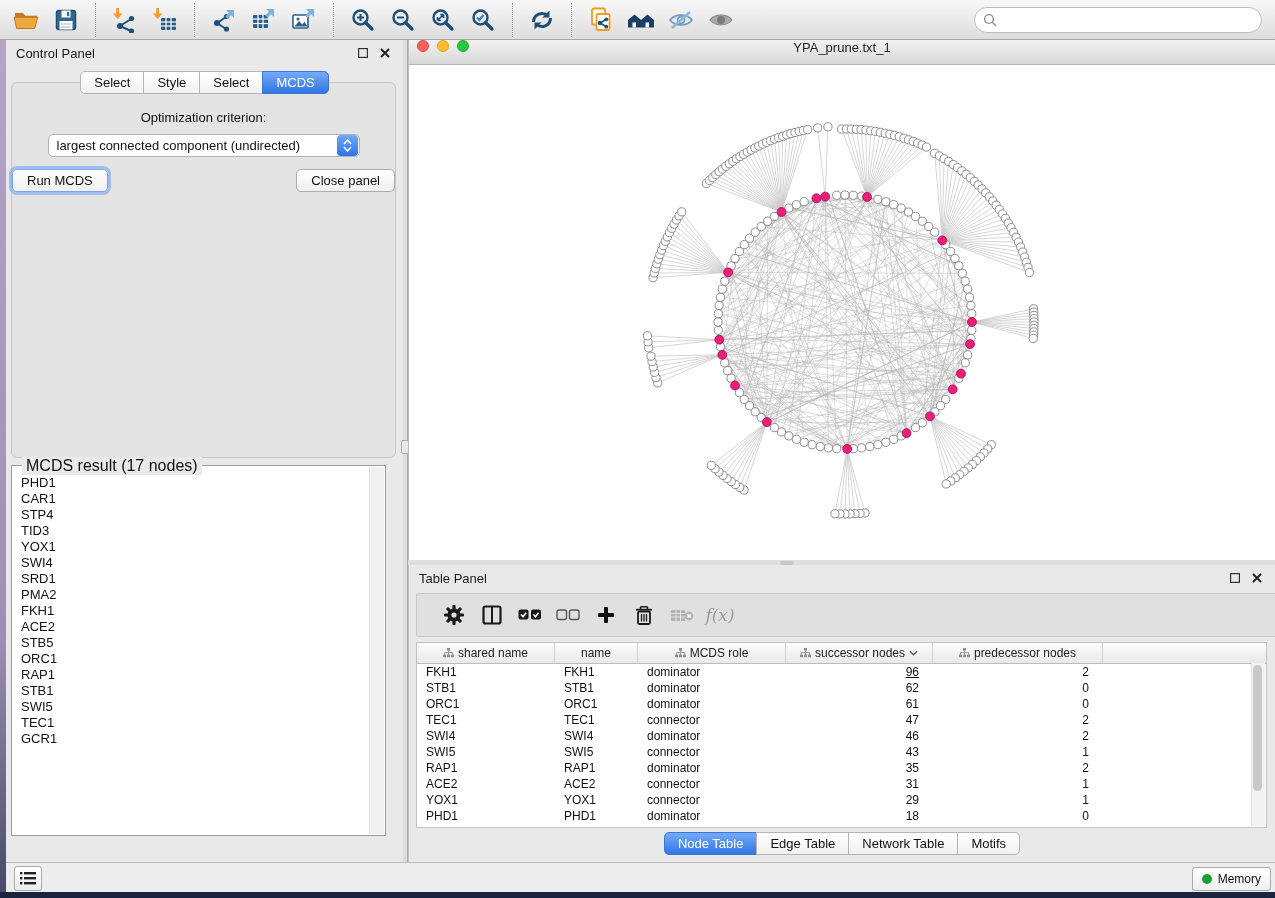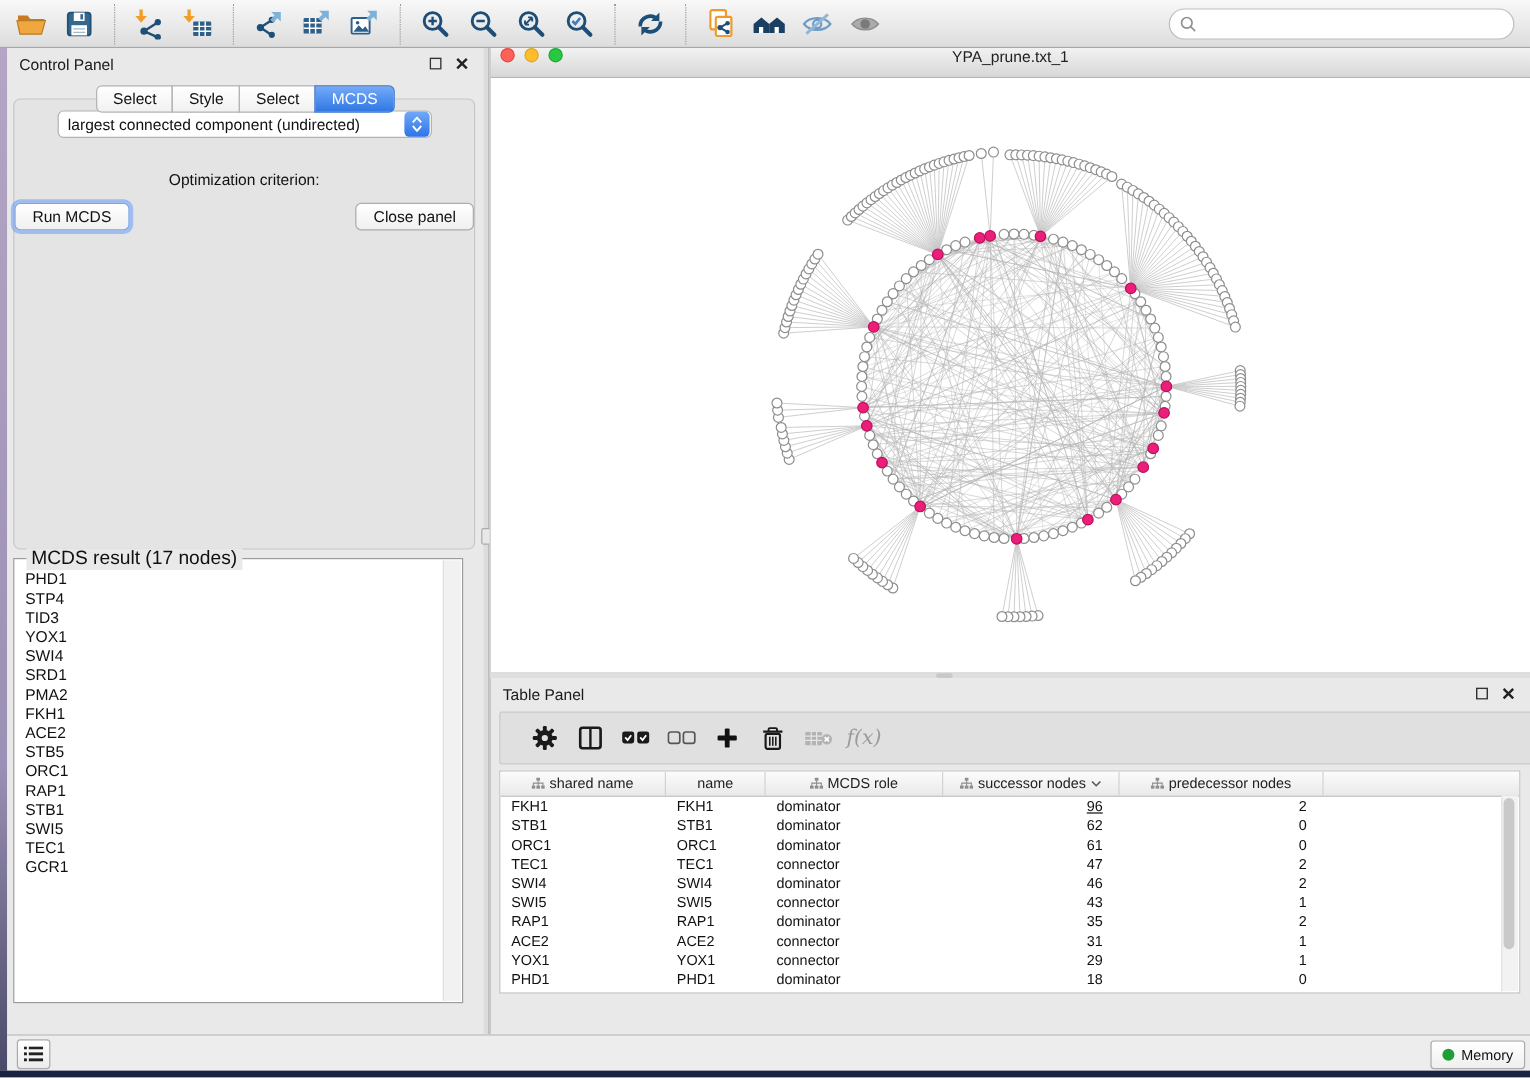--- a/index.html
+++ b/index.html
@@ -249,41 +249,42 @@
         </svg>
       </span>
   </div>
   <div id="cp-tabs">
       <div class="seg">Select</div>
       <div class="seg">Style</div>
       <div class="seg">Select</div>
       <div class="seg sel">MCDS</div>
     </div>
   <div id="cp-inner">
+    <div id="opt-label">Optimization criterion:</div>
     <div id="opt-select">
       <span class="sel-text">largest connected component (undirected)</span>
       <span class="stepper">
         <svg width="9" height="6" viewBox="0 0 9 6">
             <path d="M1 5 L4.5 1 L8 5" fill="none" stroke="#fff" stroke-width="1.6"></path>
           </svg>
         <svg width="9" height="6" viewBox="0 0 9 6">
             <path d="M1 1 L4.5 5 L8 1" fill="none" stroke="#fff" stroke-width="1.6"></path>
           </svg>
       </span>
     </div>
-    <div id="opt-label">Optimization criterion:</div>
     <div id="cp-buttons">
       <button class="mac-btn focused">Run MCDS</button>
       <button class="mac-btn">Close panel</button>
     </div>
   </div>
   <div id="mcds-box">
     <div id="mcds-legend">MCDS result (17 nodes)</div>
     <div id="mcds-list">
         <div class="mcds-item">PHD1</div>
+        <div class="mcds-item">CAR1</div>
         <div class="mcds-item">STP4</div>
         <div class="mcds-item">TID3</div>
         <div class="mcds-item">YOX1</div>
         <div class="mcds-item">SWI4</div>
         <div class="mcds-item">SRD1</div>
         <div class="mcds-item">PMA2</div>
         <div class="mcds-item">FKH1</div>
         <div class="mcds-item">ACE2</div>
         <div class="mcds-item">STB5</div>
         <div class="mcds-item">ORC1</div>
@@ -1232,20 +1233,26 @@
           <div class="nt-cell" style="width: 83px;">PHD1</div>
           <div class="nt-cell" style="width: 148px;">dominator</div>
           <div class="nt-cell num" style="width: 147px;">18</div>
           <div class="nt-cell num" style="width: 170px;">0</div>
         </div>
       </div>
     <div id="nt-scroll">
         <div id="nt-thumb"></div>
       </div>
   </div>
+  <div id="tp-tabs">
+      <div class="seg sel">Node Table</div>
+      <div class="seg">Edge Table</div>
+      <div class="seg">Network Table</div>
+      <div class="seg">Motifs</div>
+    </div>
 </div>
 
 <div id="status-bar">
   <div id="menu-btn">
     <svg width="16" height="13" viewBox="0 0 16 13">
         <g fill="#222">
           <rect x="0" y="0" width="2.4" height="2.4"></rect>
           <rect x="4" y="0" width="12" height="2.4"></rect>
           <rect x="0" y="5" width="2.4" height="2.4"></rect>
           <rect x="4" y="5" width="12" height="2.4"></rect>

